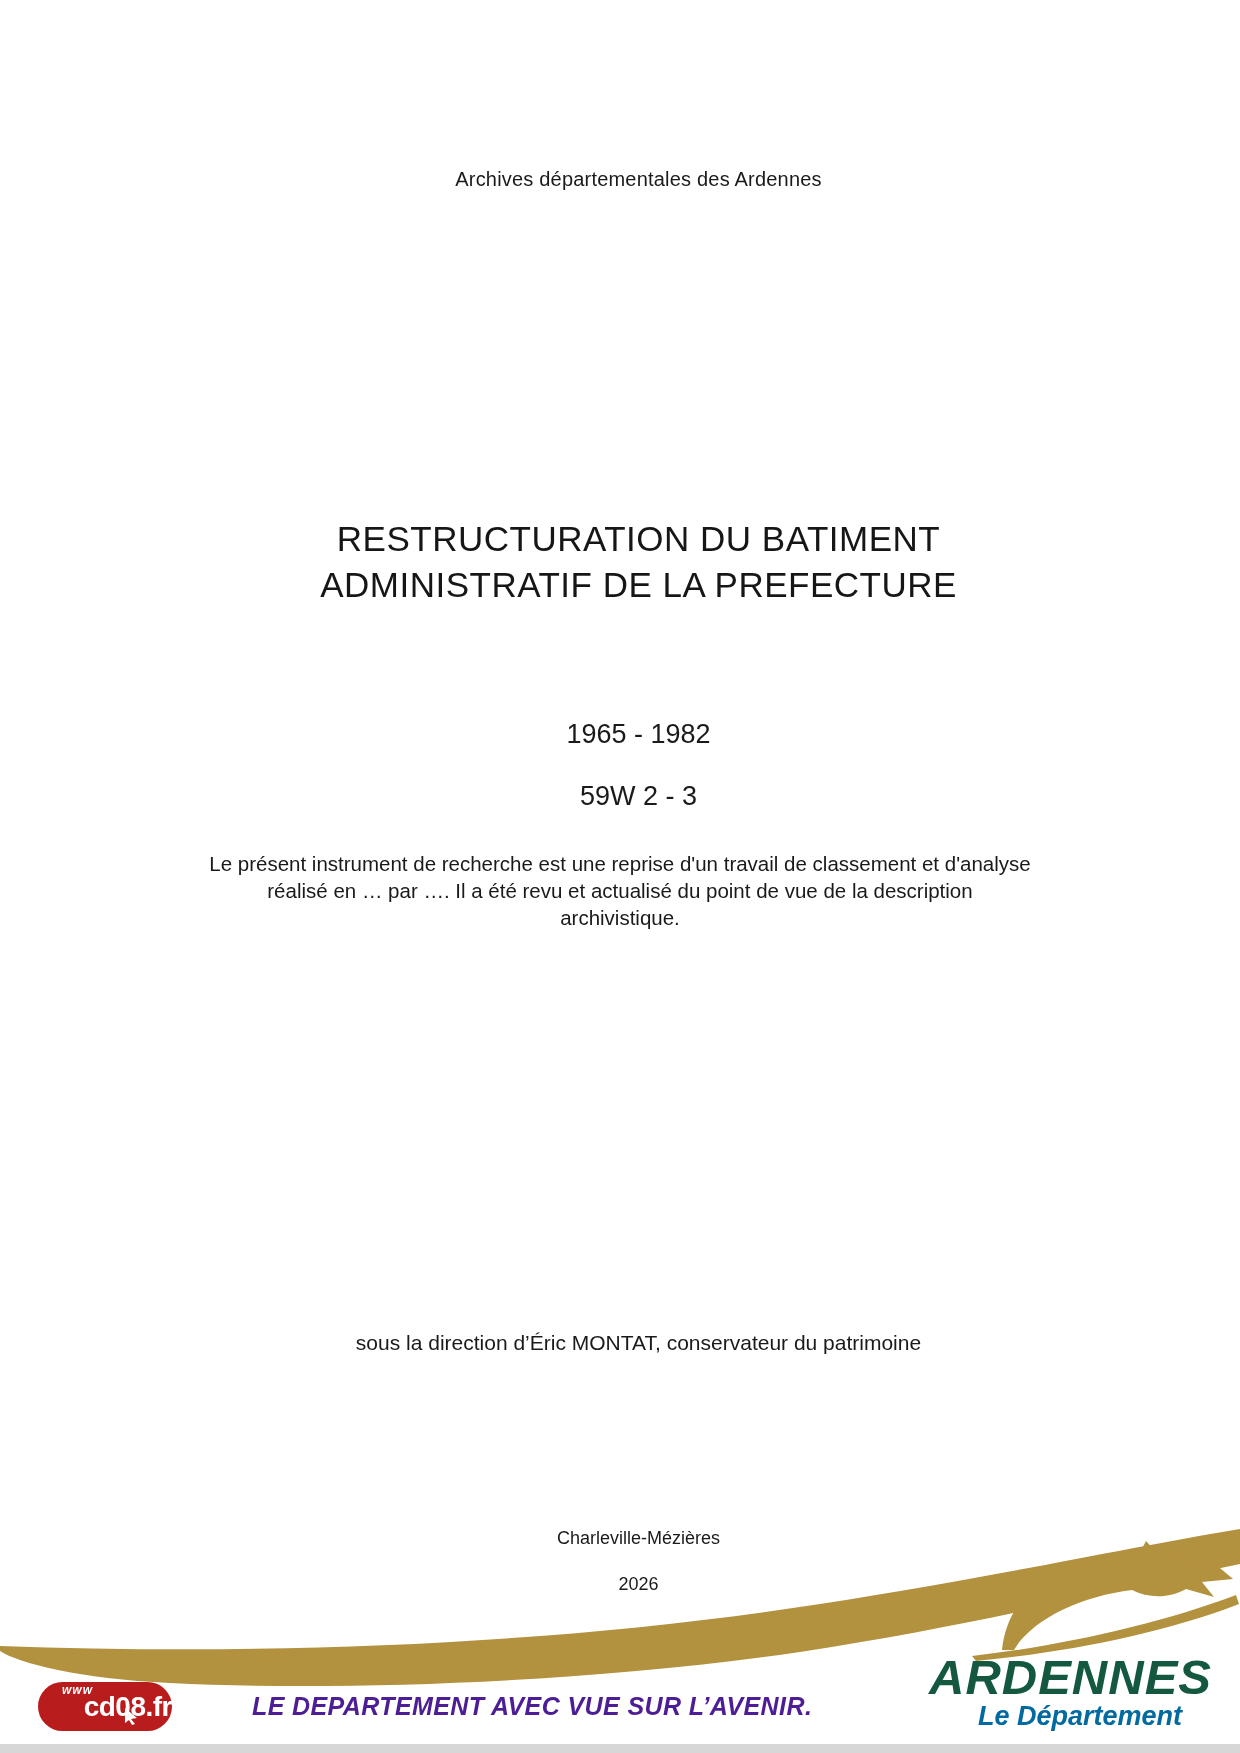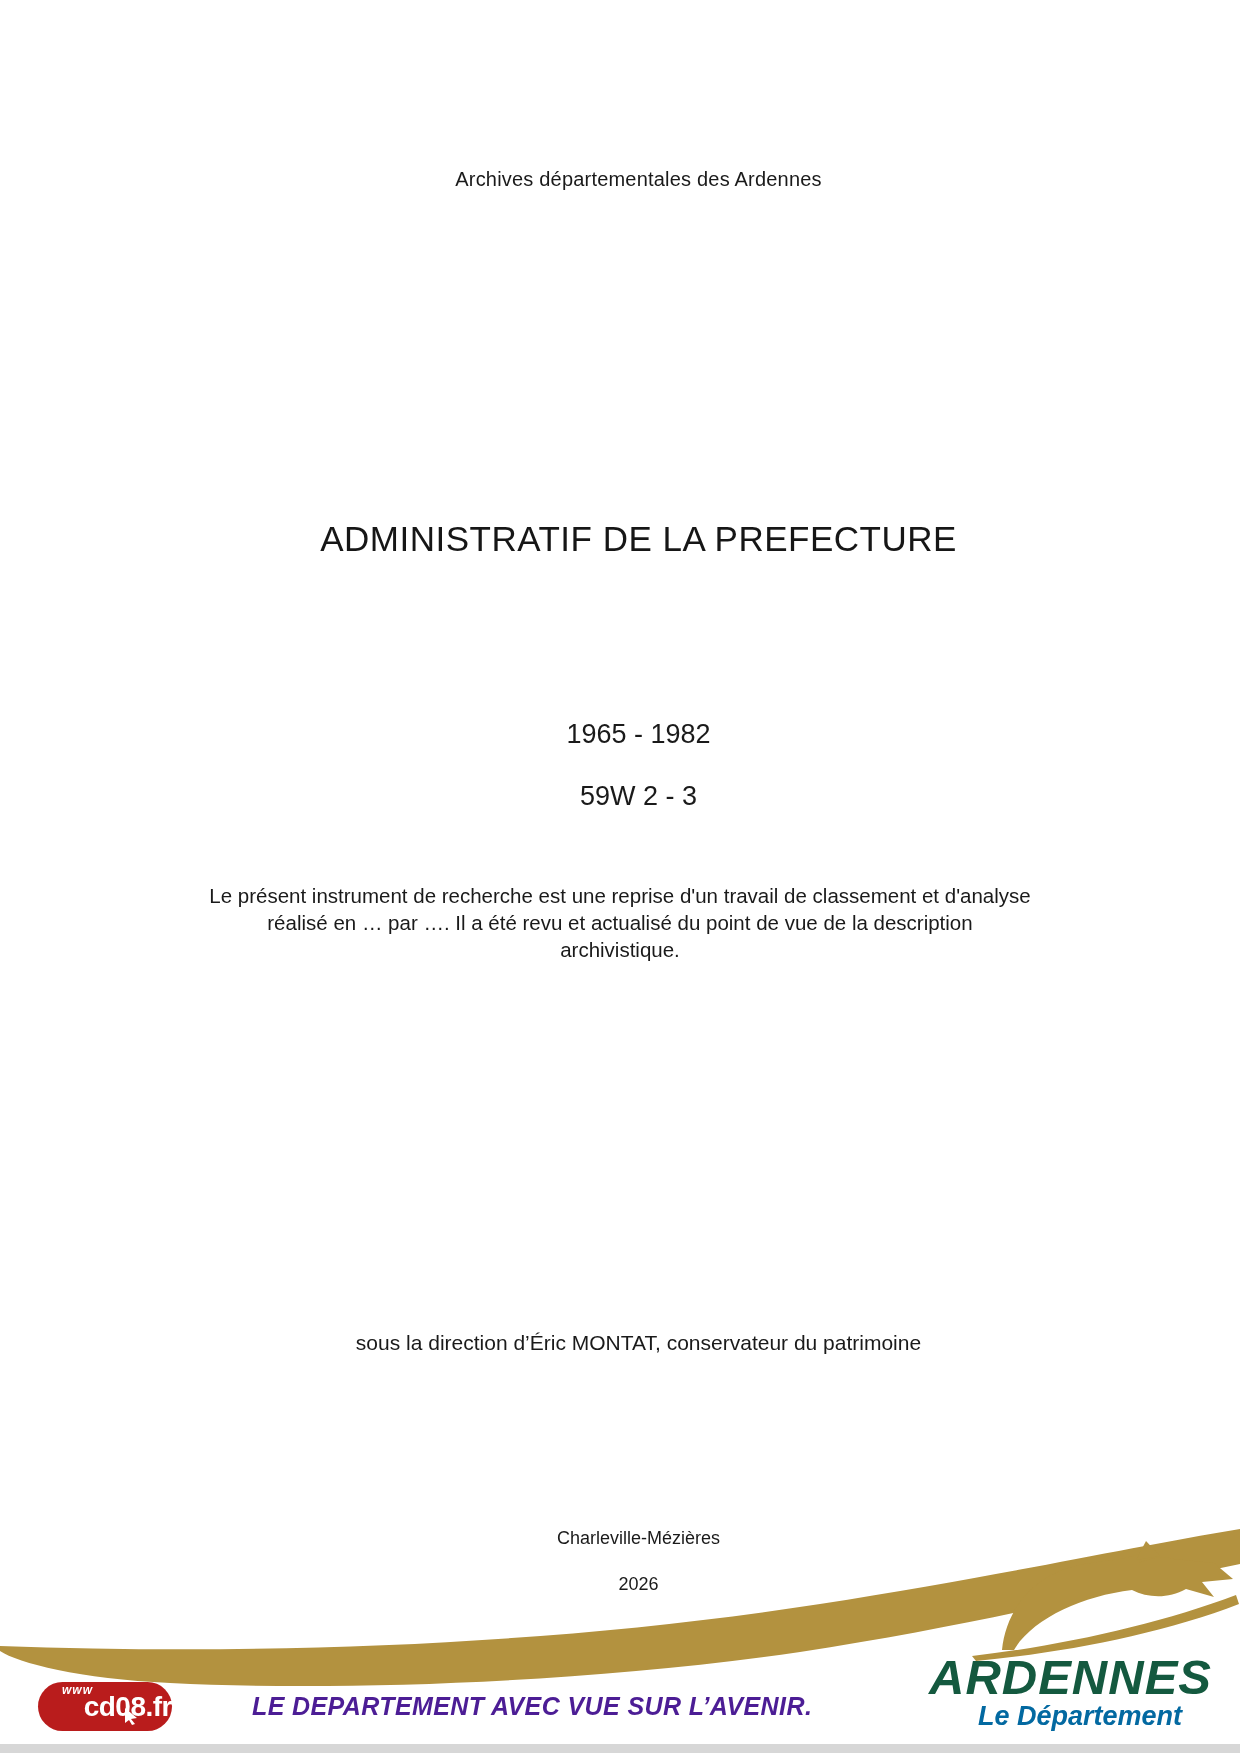--- a/index.html
+++ b/index.html
@@ -11,21 +11,21 @@
     font-family:"Liberation Sans","DejaVu Sans",sans-serif;
     color:#1a1a1a;
   }
   .abs { position:absolute; }
   .centered { left:0; right:0; text-align:center;padding-left:37px; }
 
   .institution { top:168px; font-size:20px; letter-spacing:0.2px; }
   .doc-title   { top:516px; font-size:35px; line-height:46px; letter-spacing:0.5px; color:#161616; }
   .date-range  { top:719px; font-size:27px; }
   .reference   { top:781px; font-size:27px; }
-  .note        { top:850px; font-size:20.5px; line-height:27px; width:830px; left:50%; margin-left:-415px; text-align:center;margin-top:32px; }
+  .note        { top:850px; font-size:20.5px; line-height:27px; width:830px; left:50%; margin-left:-415px; text-align:center; }
   .author      { top:1280px; font-size:21px; }
   .direction   { top:1331px; font-size:21px; }
   .place       { top:1528px; font-size:18px; }
   .year        { top:1574px; font-size:18px; }
 
   .footer-art { left:0; top:1503px; width:1240px; height:250px; }
   .gold { fill:#b3923f; }
 
   .slogan {
     top:1692px; left:252px;
@@ -62,20 +62,21 @@
   .bottom-strip { left:0; top:1744px; width:1240px; height:9px; background:#d7d7d7; }
 </style>
 </head>
 <body>
 
 <div class="page">
 
   <div class="abs centered institution">Archives départementales des Ardennes</div>
 
   <div class="abs centered doc-title">
+    <div>RESTRUCTURATION DU BATIMENT</div>
     <div>ADMINISTRATIF DE LA PREFECTURE</div>
   </div>
 
   <div class="abs centered date-range">1965 - 1982</div>
 
   <div class="abs centered reference">59W 2 - 3</div>
 
   <div class="abs note">Le présent instrument de recherche est une reprise d'un travail de classement et d'analyse réalisé en … par …. Il a été revu et actualisé du point de vue de la description archivistique.</div>
 
 

